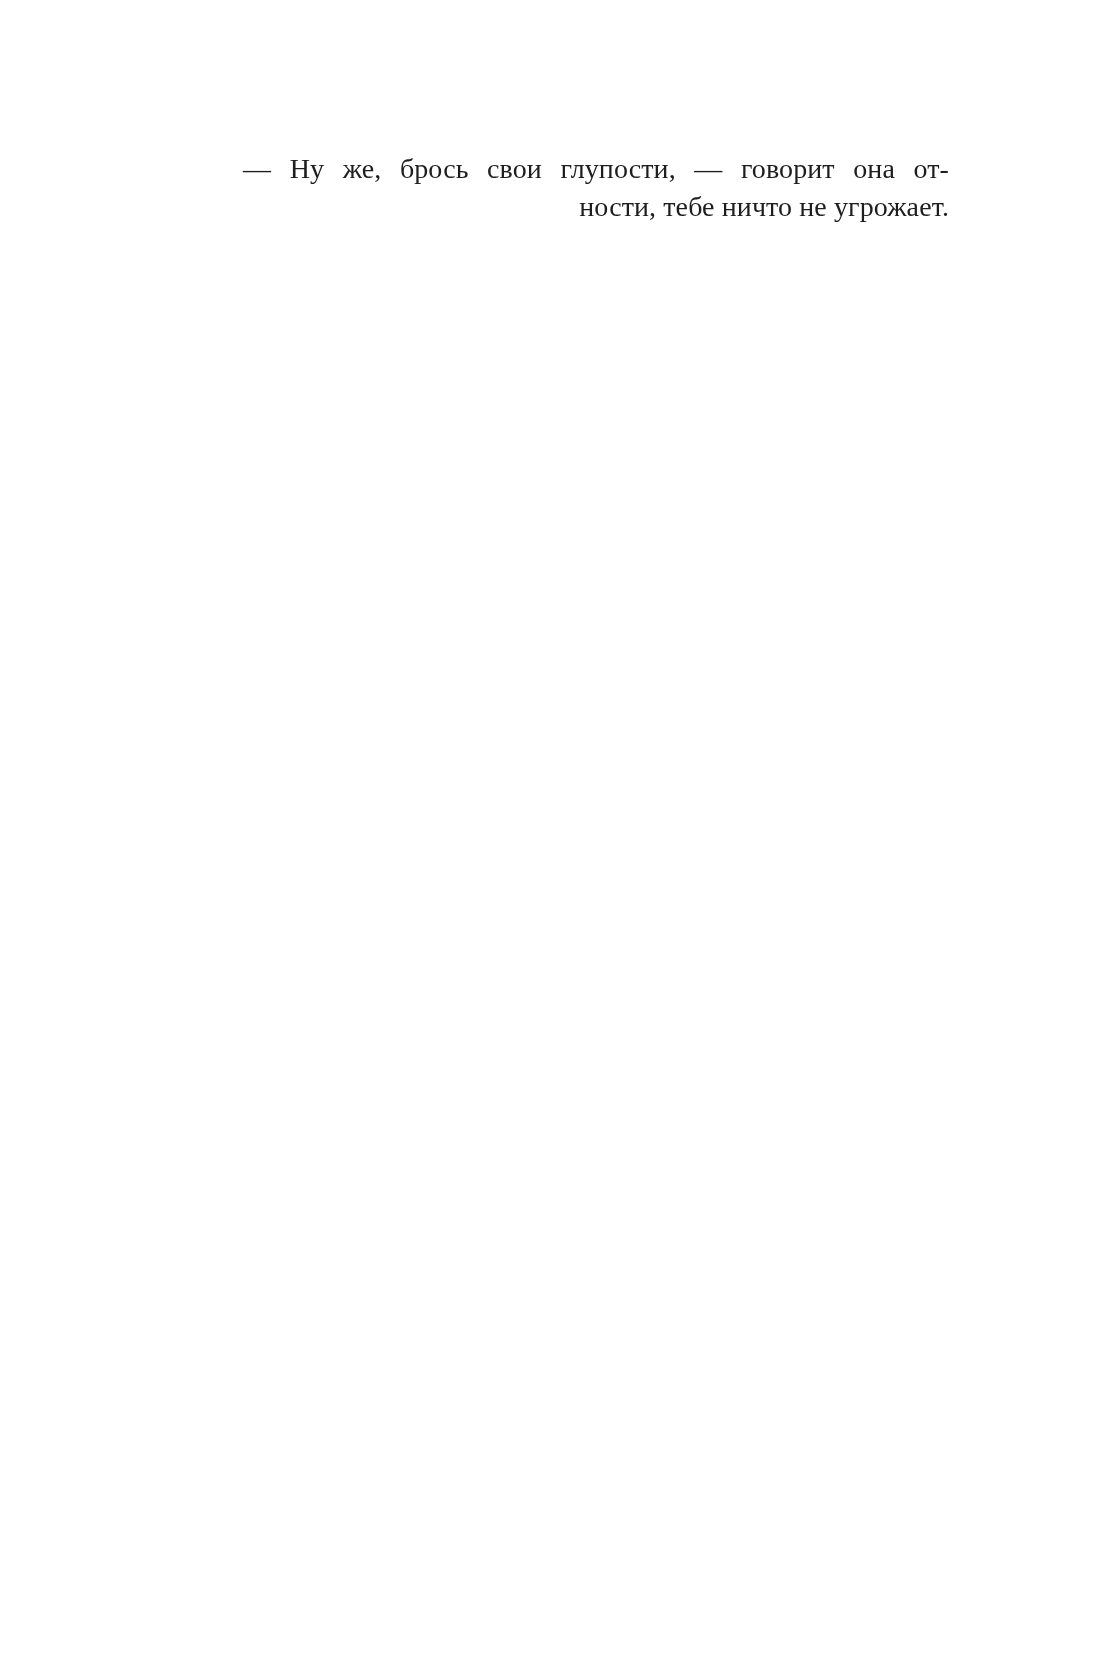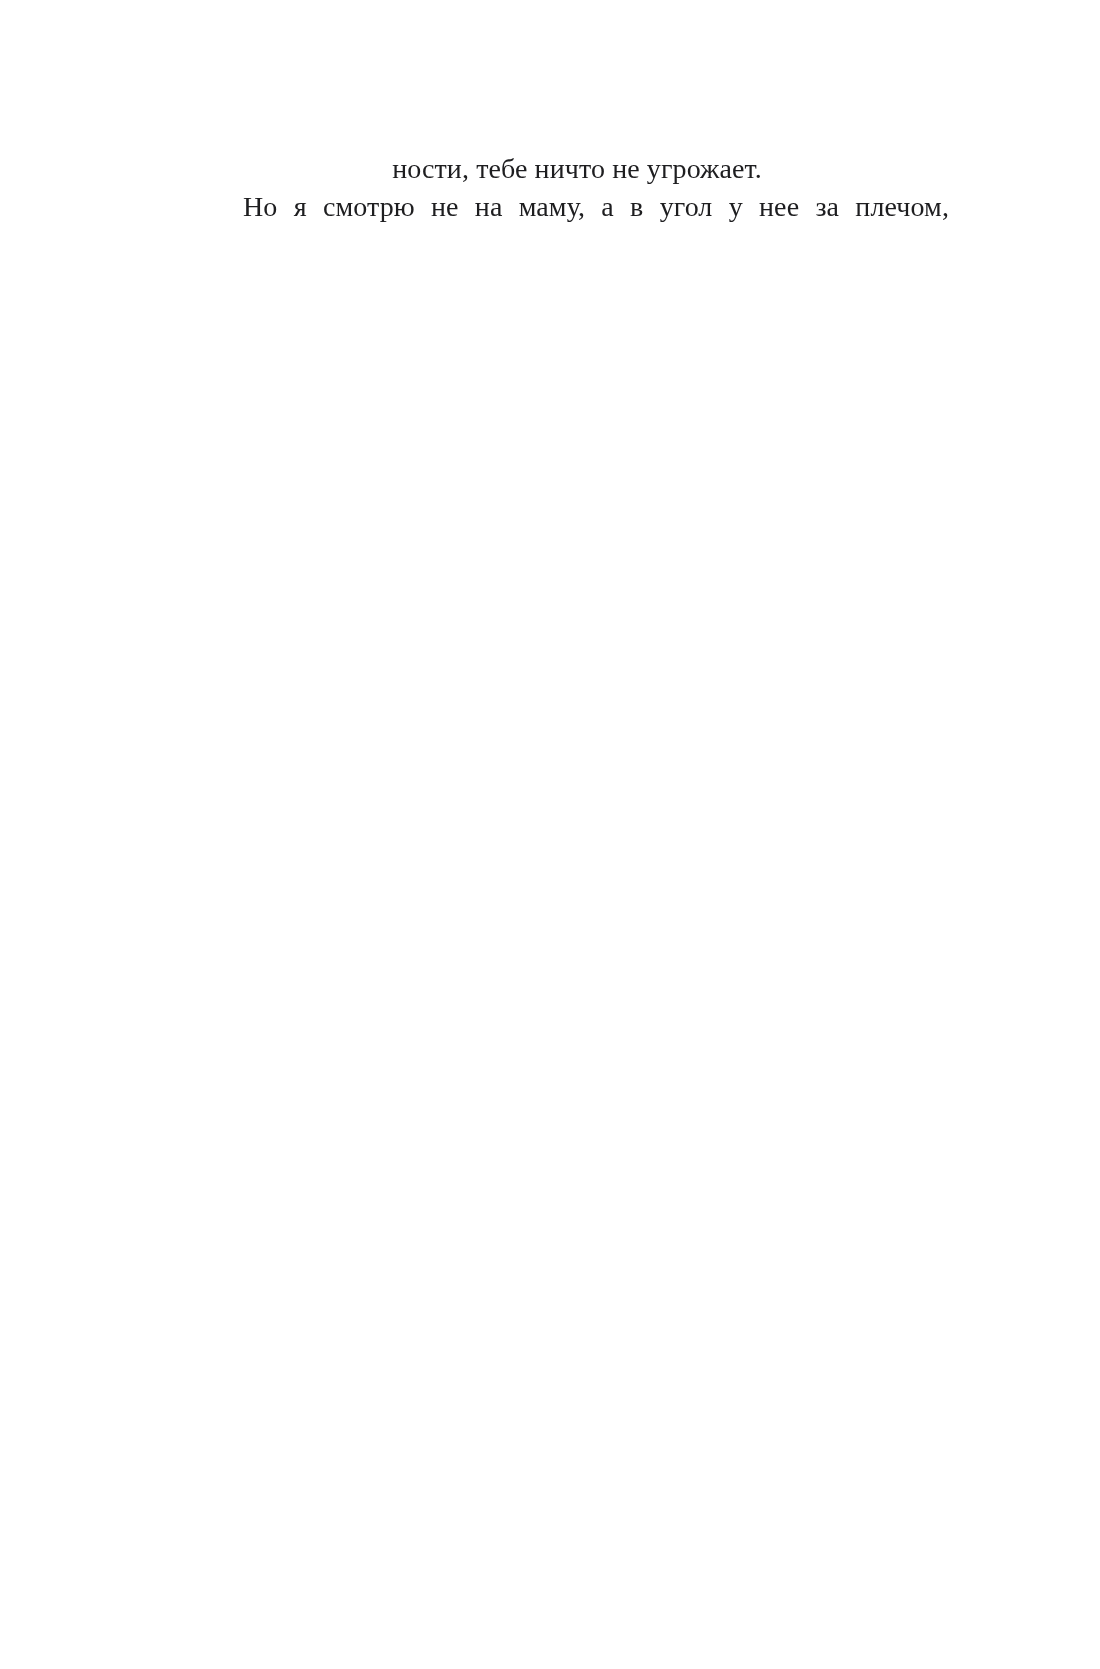--- a/index.html
+++ b/index.html
@@ -23,33 +23,33 @@
     position: absolute;
     left: 205px;
     top: 150px;
     width: 744px;
     color: #1e1e20;
     font-size: 28px;
     line-height: 38px;
     letter-spacing: 0.1px;
   }
   .line {
-    text-align: center;
+    text-align: right;
     white-space: normal;
   }
   .line.justify {
     text-align: justify;
     text-align-last: justify;
     -moz-text-align-last: justify;
   }
   .line.indent {
     text-indent: 38px;
   }
 </style>
 </head>
 <body>
 
 <div class="book-page">
   <div class="text-block">
+    <div class="line justify indent">—  Ну же, брось свои глупости, — говорит она от-</div>
     <div class="line">ности, тебе ничто не угрожает.</div>
-    <div class="line justify indent">Но я смотрю не на маму, а в угол у нее за плечом,</div>
   </div>
 </div>
 
 </body></html>

